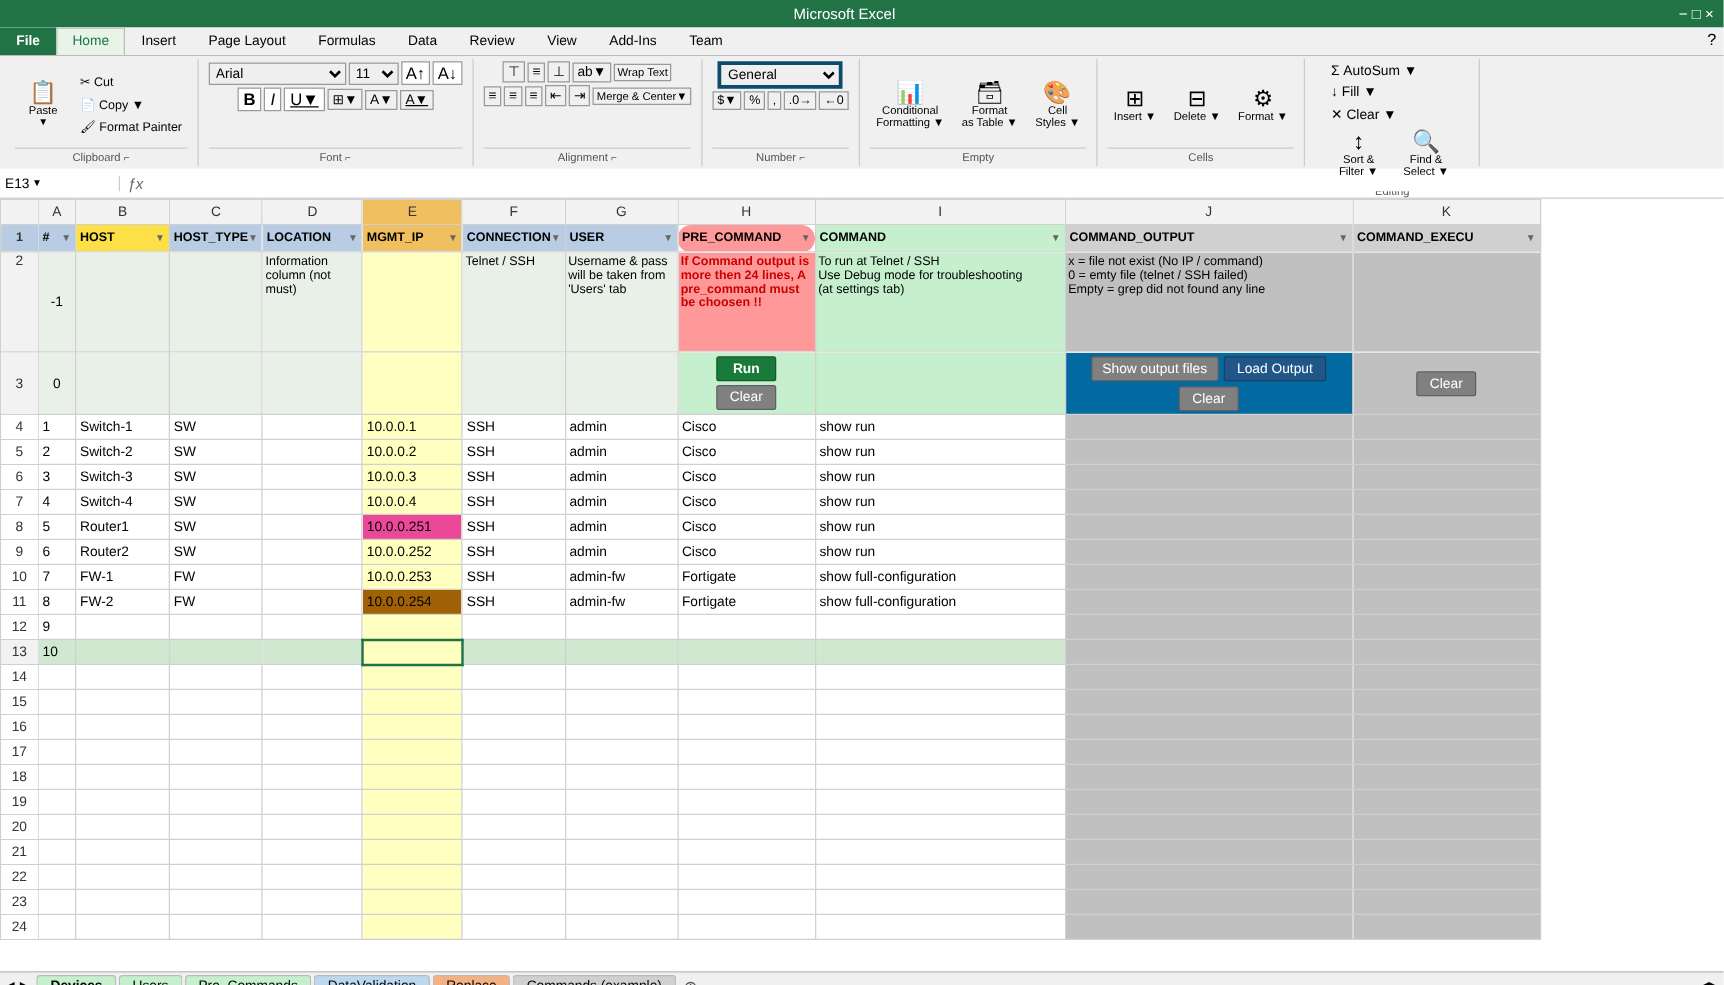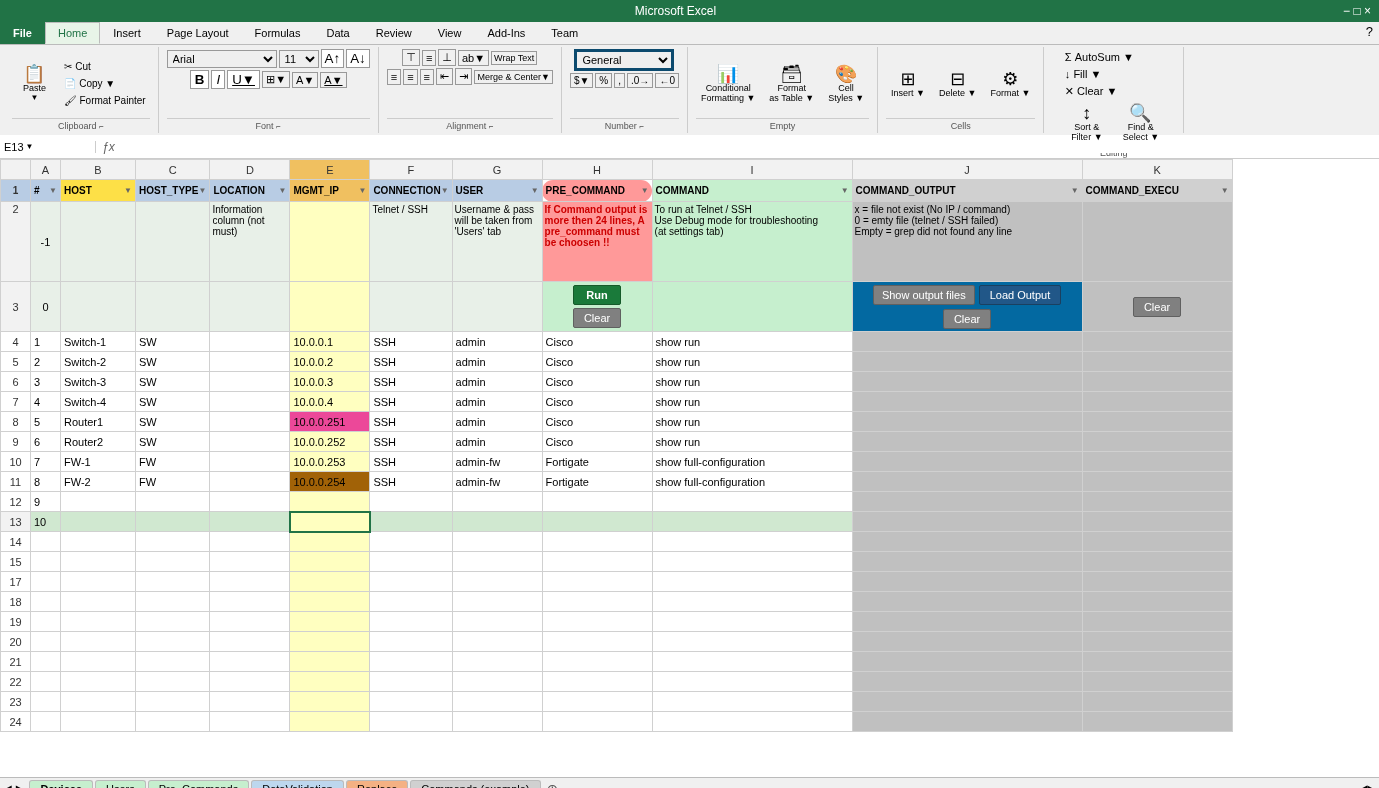--- a/index.html
+++ b/index.html
@@ -779,20 +779,34 @@
             <td></td>
             <td style="background:#ffffc0;"></td>
             <td></td>
             <td></td>
             <td></td>
             <td></td>
             <td style="background:#c0c0c0;"></td>
             <td style="background:#c0c0c0;"></td>
           </tr>
         <tr class="data-row">
+            <td class="row-header">16</td>
+            <td></td>
+            <td></td>
+            <td></td>
+            <td></td>
+            <td style="background:#ffffc0;"></td>
+            <td></td>
+            <td></td>
+            <td></td>
+            <td></td>
+            <td style="background:#c0c0c0;"></td>
+            <td style="background:#c0c0c0;"></td>
+          </tr>
+        <tr class="data-row">
             <td class="row-header">17</td>
             <td></td>
             <td></td>
             <td></td>
             <td></td>
             <td style="background:#ffffc0;"></td>
             <td></td>
             <td></td>
             <td></td>
             <td></td>

